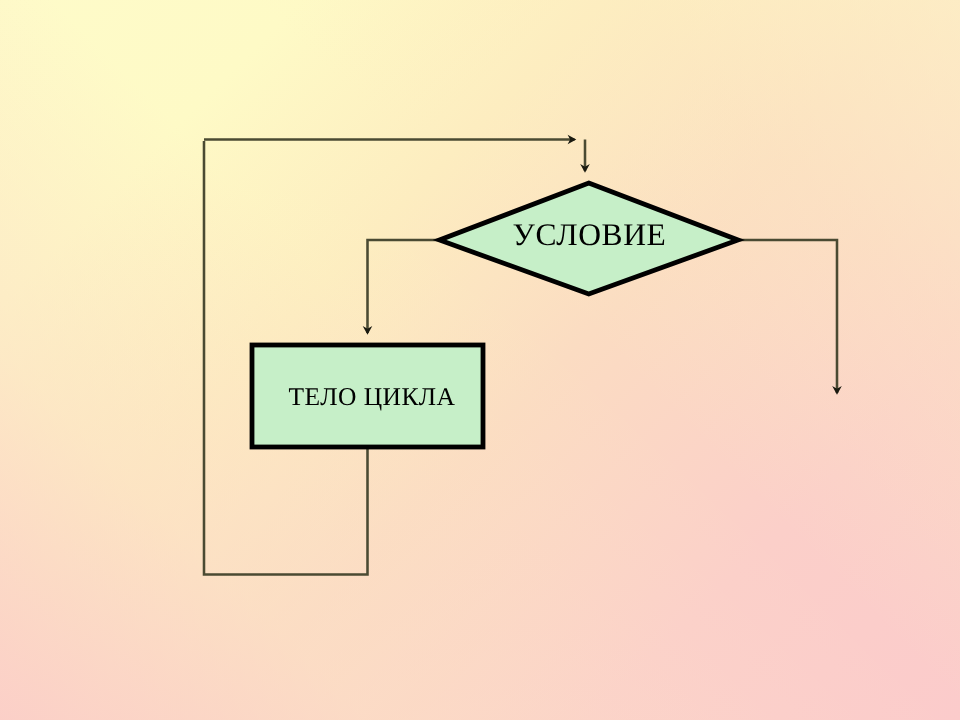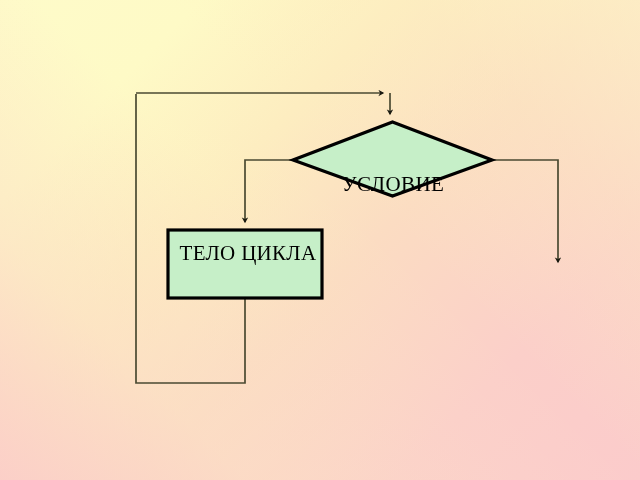--- a/index.html
+++ b/index.html
@@ -54,27 +54,26 @@
     line-height: 1;
     text-align: center;
     pointer-events: none;
   }
   #label-condition {
     left: 293px;
     top: 146px;
     width: 200px;
     font-size: 21px;
     letter-spacing: 0.4px;
-    margin-top: 28px;
   }
   #label-body {
     left: 168px;
-    top: 243px;
+    top: 256px;
     width: 160px;
-    font-size: 21px;
+    font-size: 17px;
     letter-spacing: 0.3px;
   }
 </style>
 </head>
 <body>
 
 <div id="slide">
 
   <svg id="diagram" viewBox="0 0 640 480" xmlns="http://www.w3.org/2000/svg">
     <defs>

